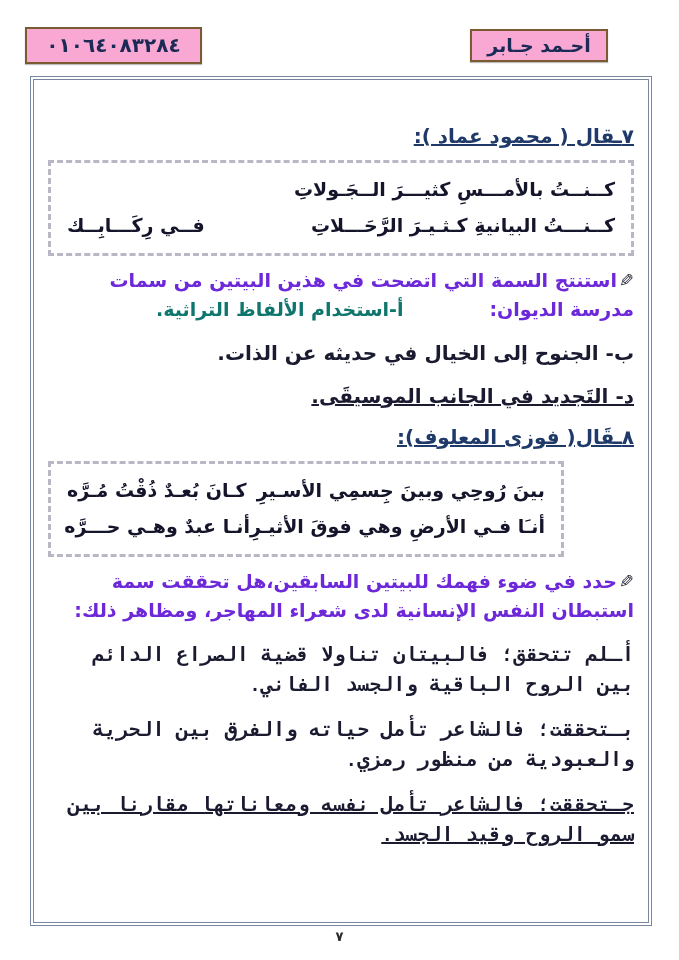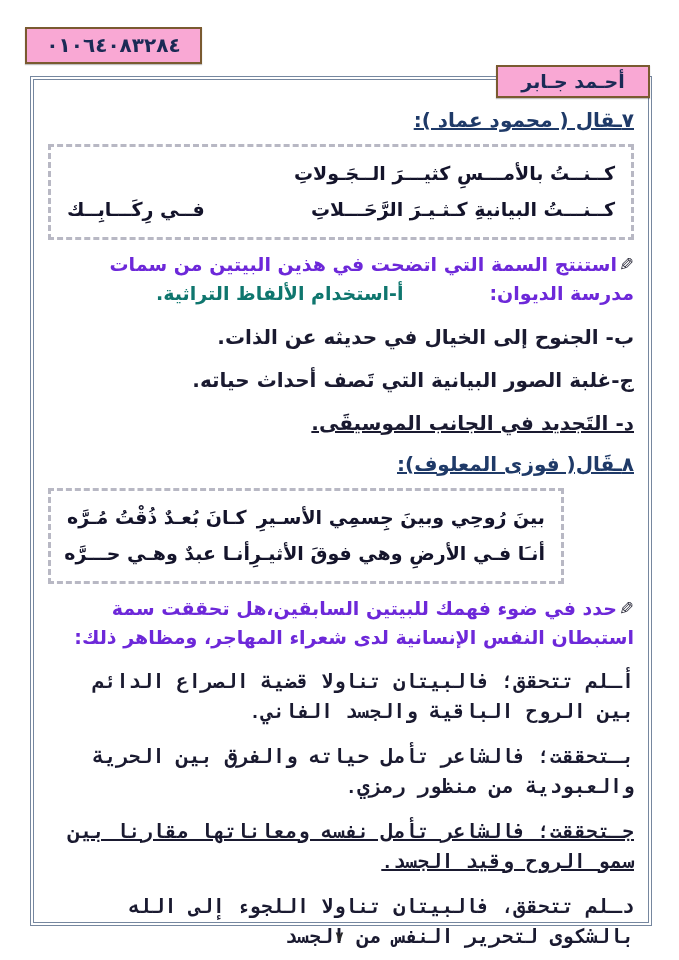--- a/index.html
+++ b/index.html
@@ -11,25 +11,25 @@
   .frame { position:absolute; left:30px; top:76px; width:622px; height:850px;
            border:4px double #76879f; background:#ffffff; }
   .content { position:absolute; inset:0; padding:26px 14px 0 14px; direction:rtl; }
 
   
   .badge { position:absolute; background:#f9a8d4; border:2px solid #7a5a30;
            color:#1b2a55; font-weight:bold; text-align:center; z-index:3;
            box-shadow:0 1px 1px rgba(0,0,0,.25); }
   .badge.phone { left:25px; top:27px; width:177px; height:37px; line-height:33px;
                  font-size:20px; letter-spacing:3px; direction:ltr; }
-  .badge.name  { left:496px; top:29px; width:154px; height:33px; line-height:29px;
-                 font-size:19px;margin-top:36px; }
+  .badge.name  { left:470px; top:29px; width:138px; height:33px; line-height:29px;
+                 font-size:19px; }
 
   .qtitle { color:#1F3A68; font-weight:bold; font-size:20px;
-            text-decoration:underline; margin-top:2px; }
+            text-decoration:underline; margin-top:18px; }
   .qtitle.second { margin-top:14px; }
 
   .poem-box { border:3px dashed #b8b8c4; background:#fff; padding:8px 16px 10px 16px;
               margin-top:12px; }
   .poem-box.box2 { margin-right:70px; }
   .verse { display:flex; justify-content:space-between; align-items:baseline;
            color:#14142b; font-weight:bold; font-size:19px; padding:7px 0; }
   .verse .sadr { white-space:nowrap; }
   .verse .ajz  { white-space:nowrap; }
 
@@ -69,21 +69,20 @@
           <span class="sadr">كــنـــتُ البيانيةِ كـثـيـرَ الرَّحَـــلاتِ</span>
           <span class="ajz">فــي رِكَـــابِــك</span>
         </div>
       </div>
 
       <div class="red-q">
         <span class="pencil-glyph">✎</span><span class="red">استنتج السمة التي اتضحت في هذين البيتين من سمات مدرسة الديوان:</span><span class="inline-gap"></span><span class="opt-inline">أ-استخدام الألفاظ التراثية.</span>
       </div>
 
       <div class="opt">ب- الجنوح إلى الخيال في حديثه عن الذات.</div>
-      <div class="opt">ج-غلبة الصور البيانية التي تَصف أحداث حياته.</div>
       <div class="opt u">د- التَجديد في الجانب الموسيقَى.</div>
 
       <div class="qtitle second">٨ـقَال( فوزى المعلوف):</div>
 
       <div class="poem-box box2">
         <div class="verse">
           <span class="sadr">بينَ رُوحِي وبينَ جِسمِي الأسـيرِ</span>
           <span class="ajz">كـانَ بُعـدٌ ذُقْتُ مُـرَّه</span>
         </div>
         <div class="verse">
@@ -92,20 +91,19 @@
         </div>
       </div>
 
       <div class="red-q">
         <span class="pencil-glyph">✎</span><span class="red">حدد في ضوء فهمك للبيتين السابقين،هل تحققت سمة استبطان النفس الإنسانية لدى شعراء المهاجر، ومظاهر ذلك:</span>
       </div>
 
       <div class="opt pad2">أـلم تتحقق؛ فالبيتان تناولا قضية الصراع الدائم بين الروح الباقية والجسد الفاني.</div>
       <div class="opt pad2">بـتحققت؛ فالشاعر تأمل حياته والفرق بين الحرية والعبودية من منظور رمزي.</div>
       <div class="opt pad2 u">جـتحققت؛ فالشاعر تأمل نفسه ومعاناتها مقارنا بين سمو الروح وقيد الجسد.</div>
-      <div class="opt pad2">دـلم تتحقق، فالبيتان تناولا اللجوء إلى الله بالشكوى لتحرير النفس من الجسد</div>
 
     </div>
   </div>
 
   <div class="page-num">٧</div>
 
 </div>
 
 </body></html>

